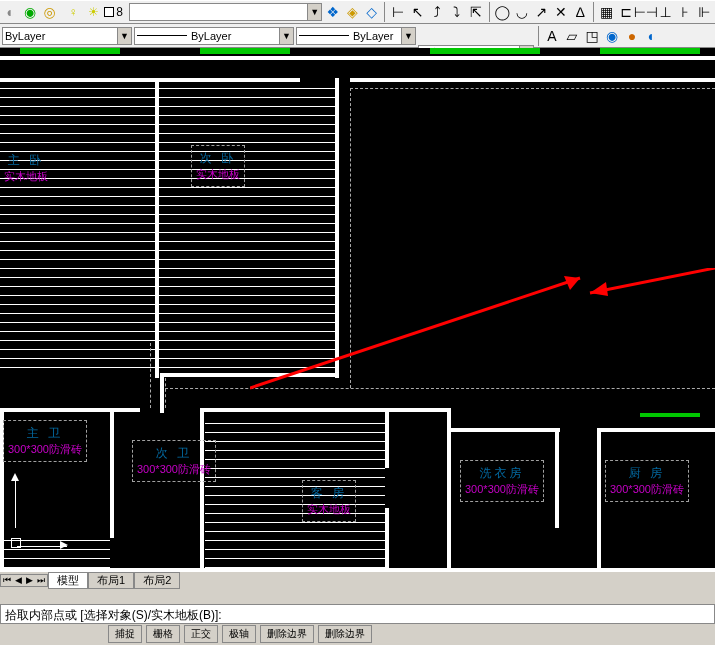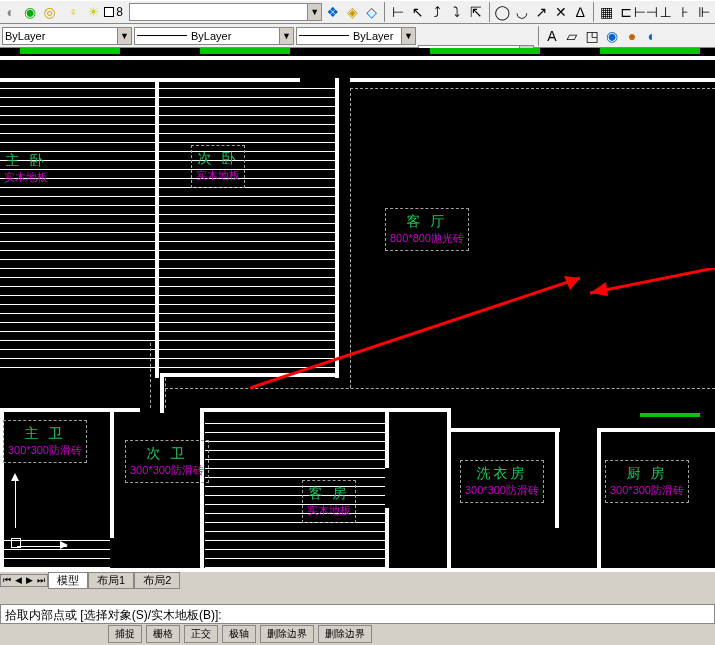--- a/index.html
+++ b/index.html
@@ -16,21 +16,21 @@
 .dropdown { background: #fff; border: 1px solid #888; height: 18px; display: inline-flex; align-items: center; padding: 0 2px; font-size: 11px; position: relative; }
 .dropdown .dd-arrow { position: absolute; right: 0; width: 14px; text-align: center; background: #d4d0c8; border-left: 1px solid #888; height: 100%; line-height: 16px; font-size: 9px; }
 .dd-w1 { width: 130px; }
 .dd-w2 { width: 160px; }
 .dd-w3 { width: 120px; }
 .dd-w4 { width: 116px; margin-top: 36px; }
 .line-sample { display: inline-block; width: 50px; border-top: 1px solid #000; margin-right: 4px; }
 
 .canvas { position: absolute; top: 48px; left: 0; width: 715px; height: 525px; background: #000; overflow: hidden; }
 .room-box { position: absolute; border: 1px dashed #a0a0a0; padding: 4px; text-align: center; }
-.room-title { color: #22c55e; font-size: 14px; letter-spacing: 3px; }
+.room-title { color: #0369a1; font-size: 12px; letter-spacing: 3px; }
 .room-sub { color: #c800c8; font-size: 11px; }
 .hatch { position: absolute; background: repeating-linear-gradient(0deg, #fff 0, #fff 1px, transparent 1px, transparent 9px); }
 .wall-v { position: absolute; background: #fff; width: 4px; }
 .wall-h { position: absolute; background: #fff; height: 4px; }
 .dash-v { position: absolute; width: 0; border-left: 1px dashed #aaa; }
 .dash-h { position: absolute; height: 0; border-top: 1px dashed #aaa; }
 .green-bar { position: absolute; height: 6px; background: #00c800; }
 .ucs-y { position: absolute; width: 1px; height: 50px; background: #fff; }
 .ucs-x { position: absolute; width: 50px; height: 1px; background: #fff; }
 .arrow-up { position: absolute; width: 0; height: 0; border-left: 4px solid transparent; border-right: 4px solid transparent; border-bottom: 8px solid #fff; }
@@ -157,29 +157,25 @@
   <div class="dash-v" style="left:150px;top:295px;height:65px"></div>
 
   <div class="room-box" style="left:0;top:100px;border:none">
     <div class="room-title">主 卧</div>
     <div class="room-sub">实木地板</div>
   </div>
   <div class="room-box" style="left:191px;top:97px">
     <div class="room-title">次 卧</div>
     <div class="room-sub">实木地板</div>
   </div>
-  <div class="room-box" style="left:385px;top:160px">
-    <div class="room-title">客 厅</div>
-    <div class="room-sub">800*800抛光砖</div>
-  </div>
   <div class="room-box" style="left:3px;top:372px">
     <div class="room-title">主 卫</div>
     <div class="room-sub">300*300防滑砖</div>
   </div>
-  <div class="room-box" style="left:125px;top:392px">
+  <div class="room-box" style="left:132px;top:392px">
     <div class="room-title">次 卫</div>
     <div class="room-sub">300*300防滑砖</div>
   </div>
   <div class="room-box" style="left:302px;top:432px">
     <div class="room-title">客 房</div>
     <div class="room-sub">实木地板</div>
   </div>
   <div class="room-box" style="left:460px;top:412px">
     <div class="room-title">洗衣房</div>
     <div class="room-sub">300*300防滑砖</div>

